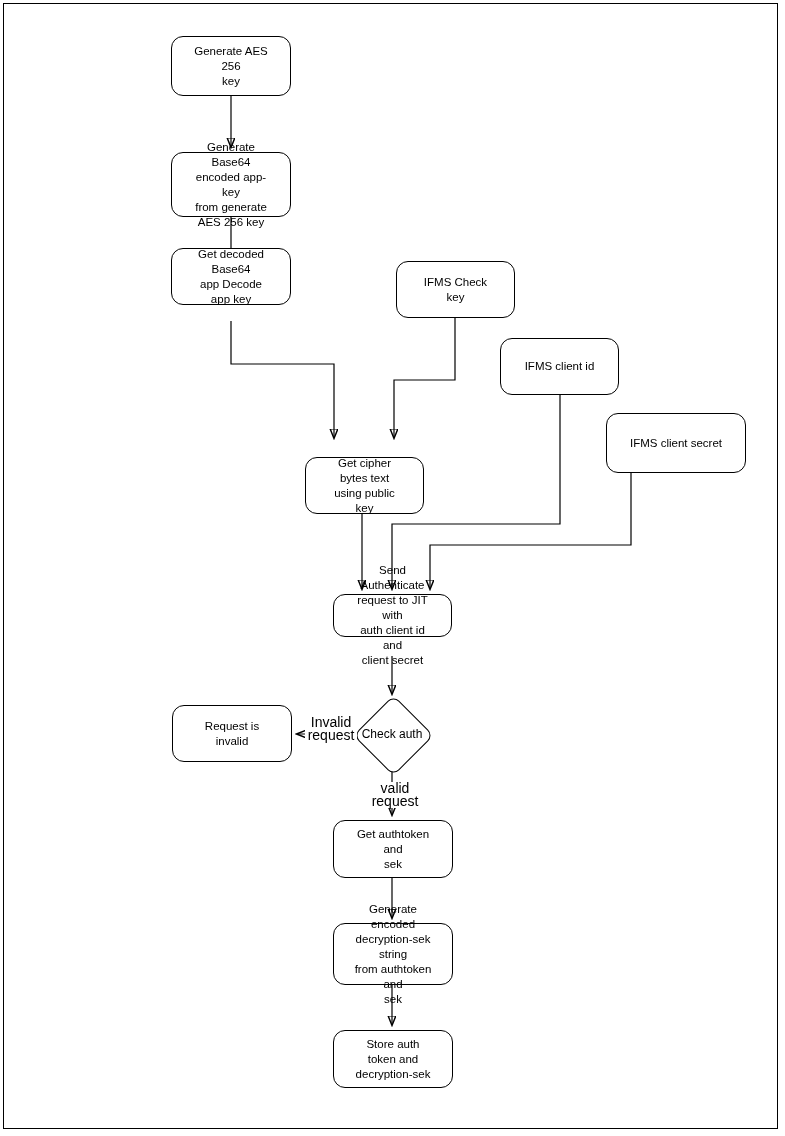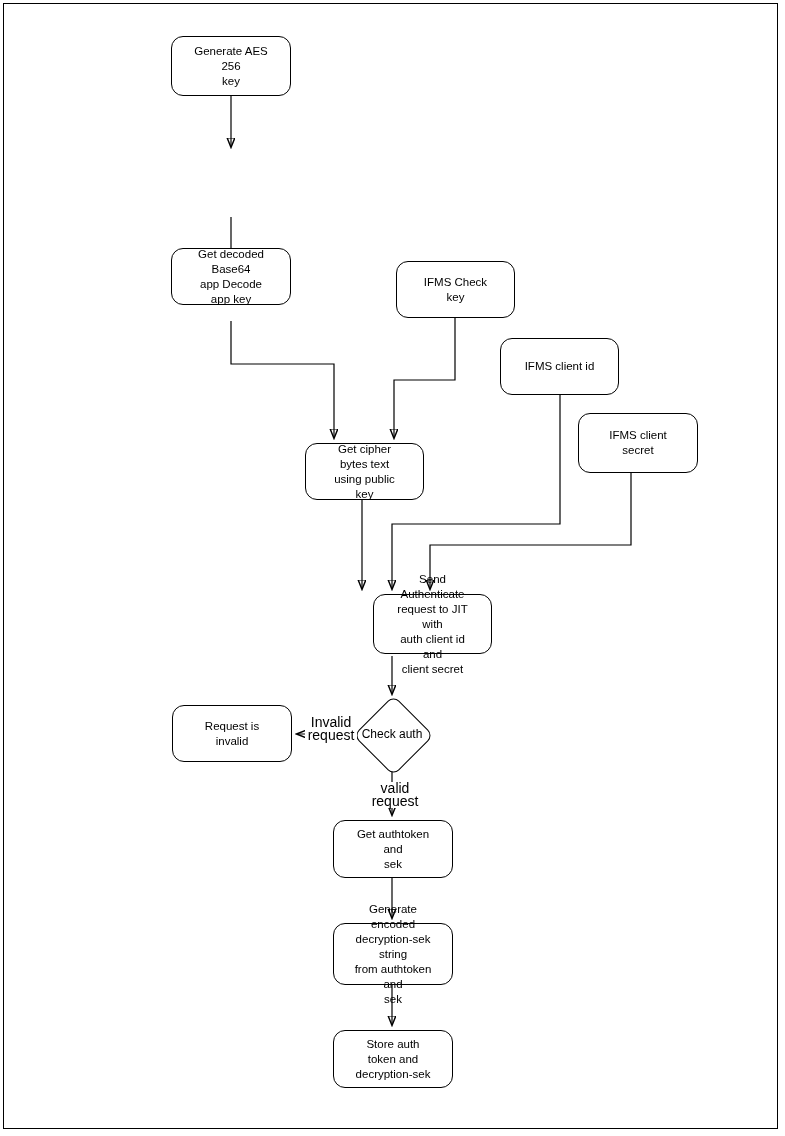--- a/index.html
+++ b/index.html
@@ -141,34 +141,38 @@
       <path d="M392,769 L392,815" marker-end="url(#arrow)"></path>
 
       <path d="M392,878 L392,918" marker-end="url(#arrow)"></path>
 
       <path d="M392,985 L392,1025" marker-end="url(#arrow)"></path>
     </svg>
 
     <div class="node" style="left:171px; top:36px; width:120px; height:60px;">Generate AES 256
 key</div>
 
+    <div class="node" style="left:171px; top:152px; width:120px; height:65px;">Generate Base64
+encoded app-key
+from generate
+AES 256 key</div>
 
     <div class="node" style="left:171px; top:248px; width:120px; height:57px;">Get decoded Base64
 app Decode app key</div>
 
     <div class="node" style="left:396px; top:261px; width:119px; height:57px;">IFMS Check key</div>
 
     <div class="node" style="left:500px; top:338px; width:119px; height:57px;">IFMS client id</div>
 
-    <div class="node" style="left:578px; top:413px; width:120px; height:60px;">IFMS client secret</div>
+    <div class="node" style="left:606px; top:413px; width:140px; height:60px;">IFMS client secret</div>
 
-    <div class="node" style="left:305px; top:443px; width:119px; height:57px;">Get cipher bytes text
+    <div class="node" style="left:305px; top:457px; width:119px; height:57px;">Get cipher bytes text
 using public key</div>
 
-    <div class="node" style="left:333px; top:594px; width:119px; height:60px;margin-left:40px;">Send Authenticate
+    <div class="node" style="left:333px; top:594px; width:119px; height:43px;">Send Authenticate
 request to JIT with
 auth client id and
 client secret</div>
 
     <div class="decision" style="left:357px; top:699px; width:70px; height:70px;">
       <span class="dia-shape"></span>
       <span class="dia-label">Check auth</span>
     </div>
 
     <div class="node" style="left:172px; top:705px; width:120px; height:57px;">Request is invalid</div>

